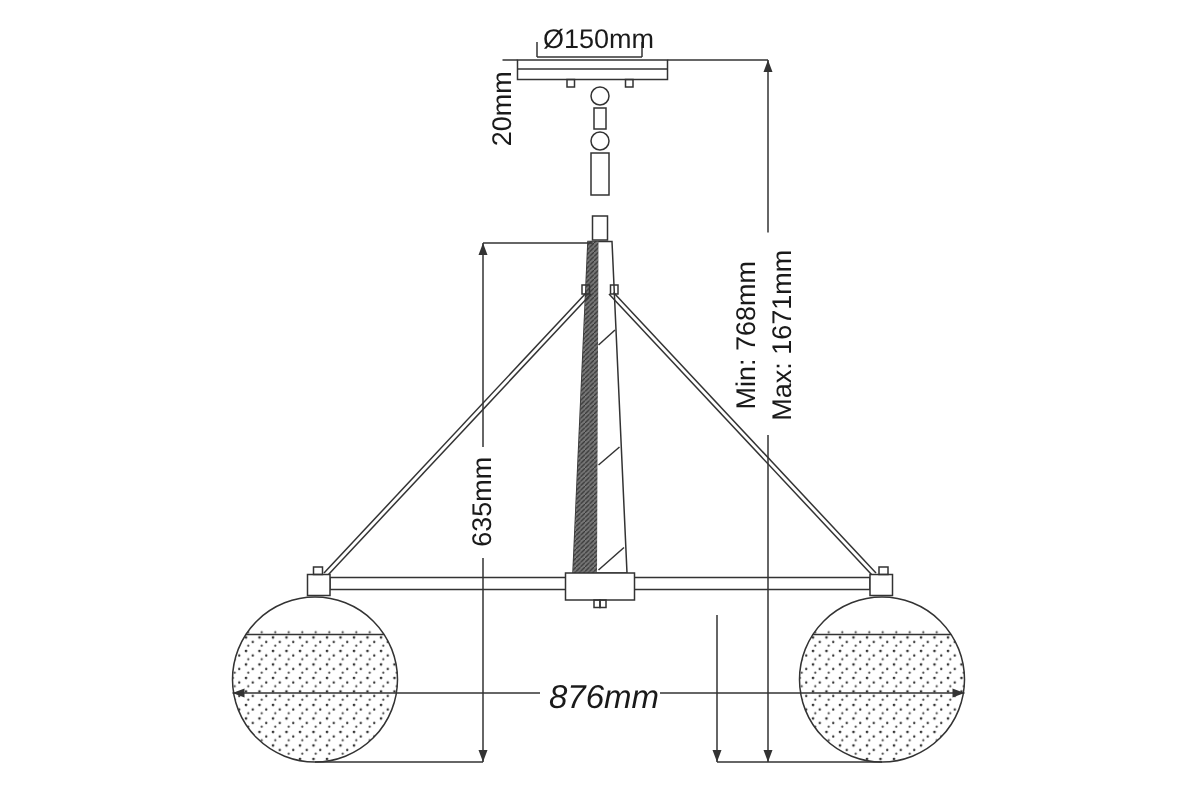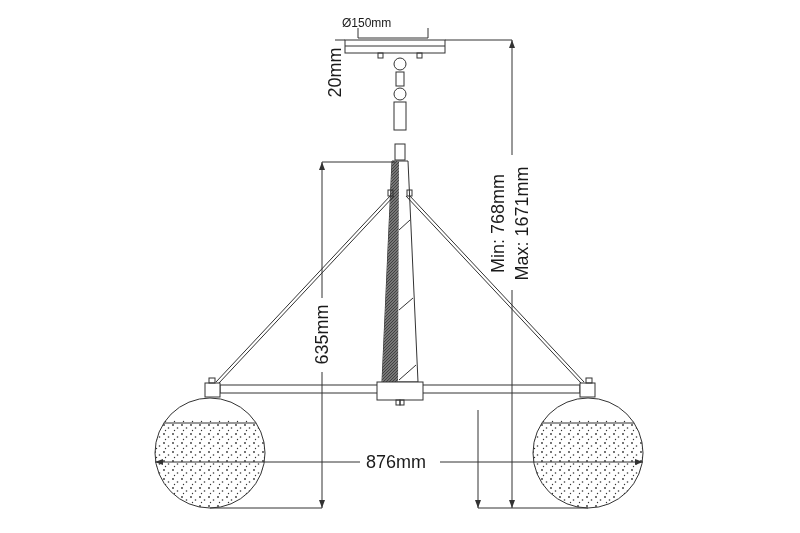--- a/index.html
+++ b/index.html
@@ -108,18 +108,18 @@
     <polygon points="322,162 319,170 325,170"></polygon>
     <polygon points="322,508 319,500 325,500"></polygon>
     <polygon points="478,508 475,500 481,500"></polygon>
     <polygon points="512,40 509,48 515,48"></polygon>
     <polygon points="512,508 509,500 515,500"></polygon>
     <polygon points="155,462 163,459 163,465"></polygon>
     <polygon points="643,462 635,459 635,465"></polygon>
   </g>
 </svg>
 
-<div class="lbl" style="left:342px; top:16px; font-size:12px;">Ø150mm</div>
+<div class="lbl" style="left:362px; top:16px; font-size:18px;">Ø150mm</div>
 <div class="lbl vert" style="left:310px; top:62px; font-size:18px;">20mm</div>
 <div class="lbl vert" style="left:438px; top:213px; width:120px; font-size:18px; text-align:center;">Min: 768mm</div>
 <div class="lbl vert" style="left:462px; top:213px; width:120px; font-size:18px; text-align:center;">Max: 1671mm</div>
 <div class="lbl vert" style="left:282px; top:324px; width:80px; font-size:18px; text-align:center;">635mm</div>
-<div class="lbl" style="left:366px; top:452px; font-size:18px;">876mm</div>
+<div class="lbl" style="left:366px; top:452px; font-size:22px;font-style:italic;">876mm</div>
 
 </body></html>

